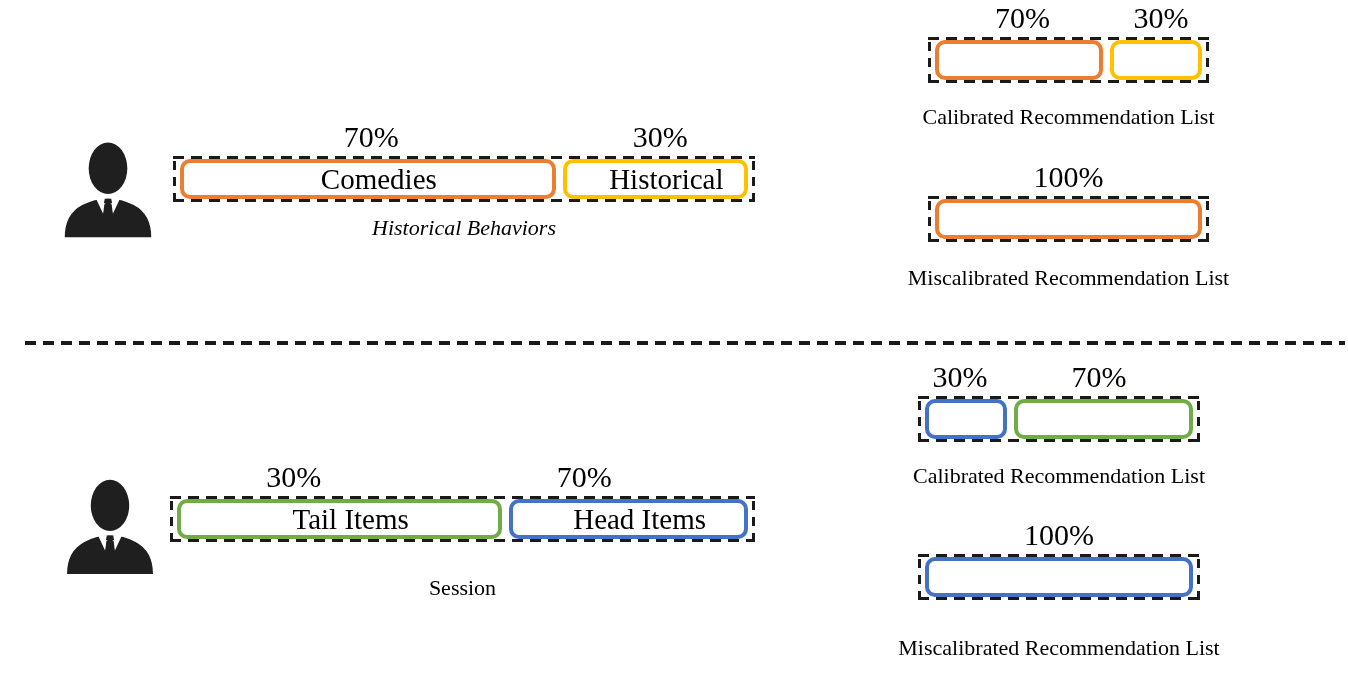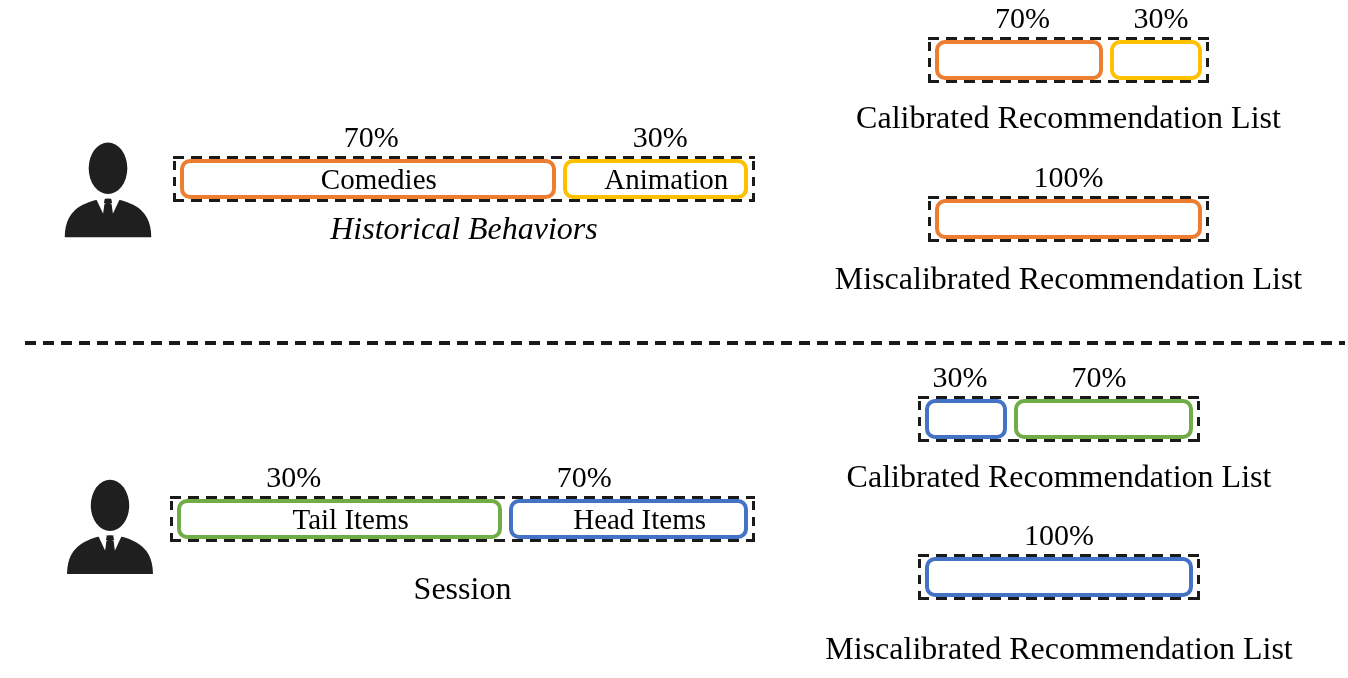--- a/index.html
+++ b/index.html
@@ -23,21 +23,21 @@
     background-size:100% 3px,100% 3px,3px 100%,3px 100%;
     background-position:0 0,0 100%,0 0,100% 0;
     background-repeat:no-repeat;
   }
   .seg{
     height:32px;border:4px solid #000;border-radius:10px;background:#fff;
     display:flex;align-items:center;justify-content:center;
     font-size:29px;line-height:29px;white-space:nowrap;padding-left:22px;
   }
   .caption{width:100%;display:flex;justify-content:center;}
-  .caption span{white-space:nowrap;font-size:32px;line-height:36px;}
+  .caption span{white-space:nowrap;font-size:22px;line-height:36px;}
   .divider{
     position:absolute;left:25px;top:341px;width:1320px;height:4px;
     background-image:repeating-linear-gradient(90deg,#1a1a1a 0 11px,transparent 11px 18px);
   }
   .usericon{position:absolute;}
 </style>
 </head>
 <body>
 
 <div class="usericon" style="left:62px;top:140px;width:92px;height:98px;">
@@ -54,21 +54,21 @@
 <div class="group" style="left:173px;top:120px;width:582px;">
   <div class="pct-row">
     <span class="pct" style="flex:69 0 0;">70%</span>
     <span class="pct" style="flex:31 0 0;">30%</span>
   </div>
   <div class="dashbox">
     <div class="seg" style="flex: 69 0 0px; border-color: rgb(237, 125, 49);">
       <span>Comedies</span>
     </div>
     <div class="seg" style="flex: 31 0 0px; border-color: rgb(255, 192, 0);">
-      <span>Animation</span>
+      <span>Historical</span>
     </div>
   </div>
   <div class="caption" style="margin-top:8px;font-style:italic;">
     <span>Historical Behaviors</span>
   </div>
 </div>
 
 <div class="group" style="left:928px;top:1px;width:281px;">
   <div class="pct-row">
     <span class="pct" style="flex:69 0 0;">70%</span>

